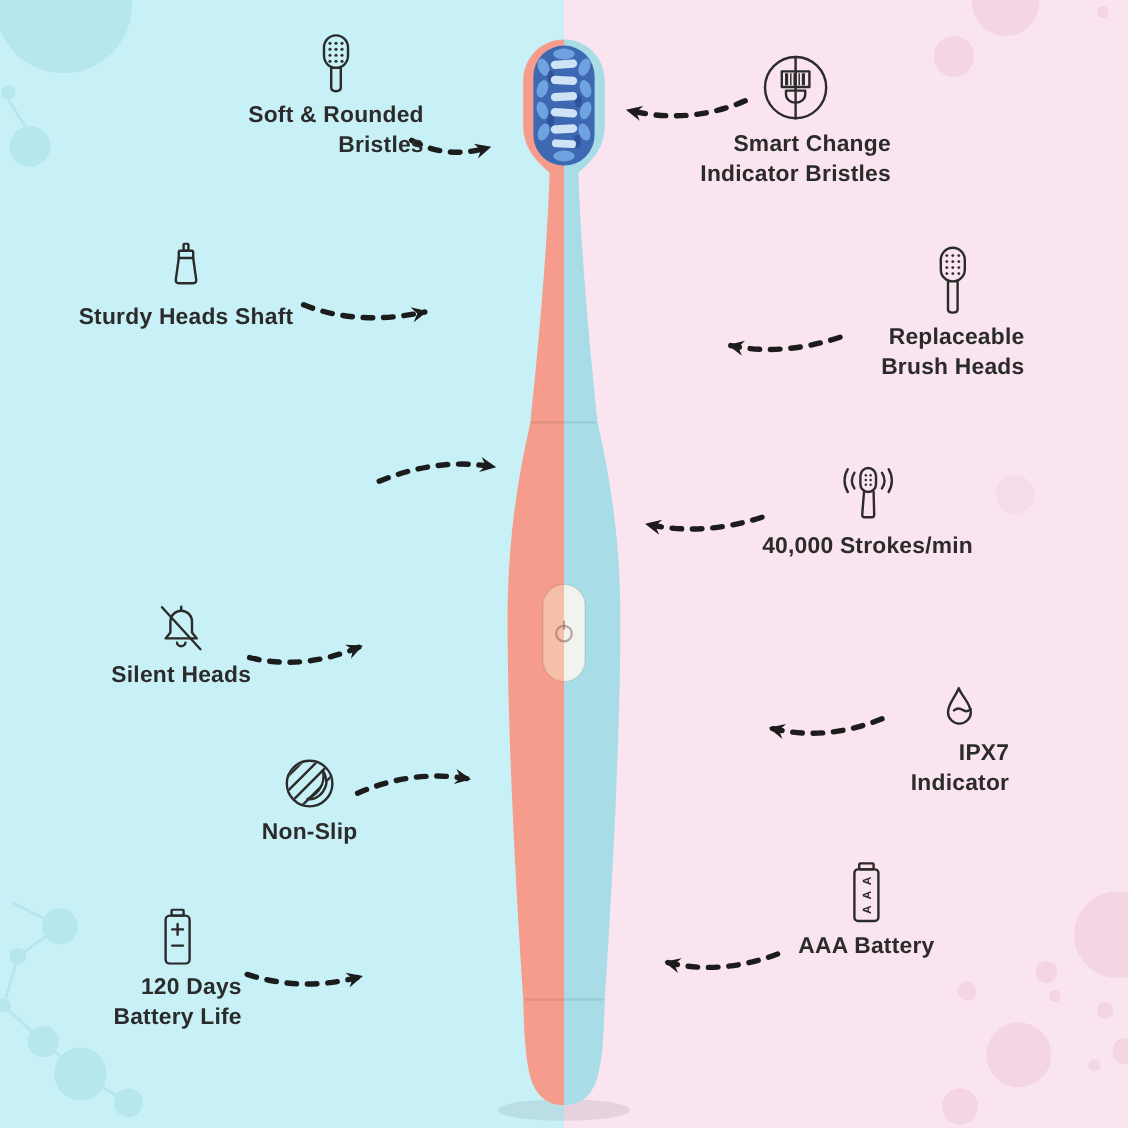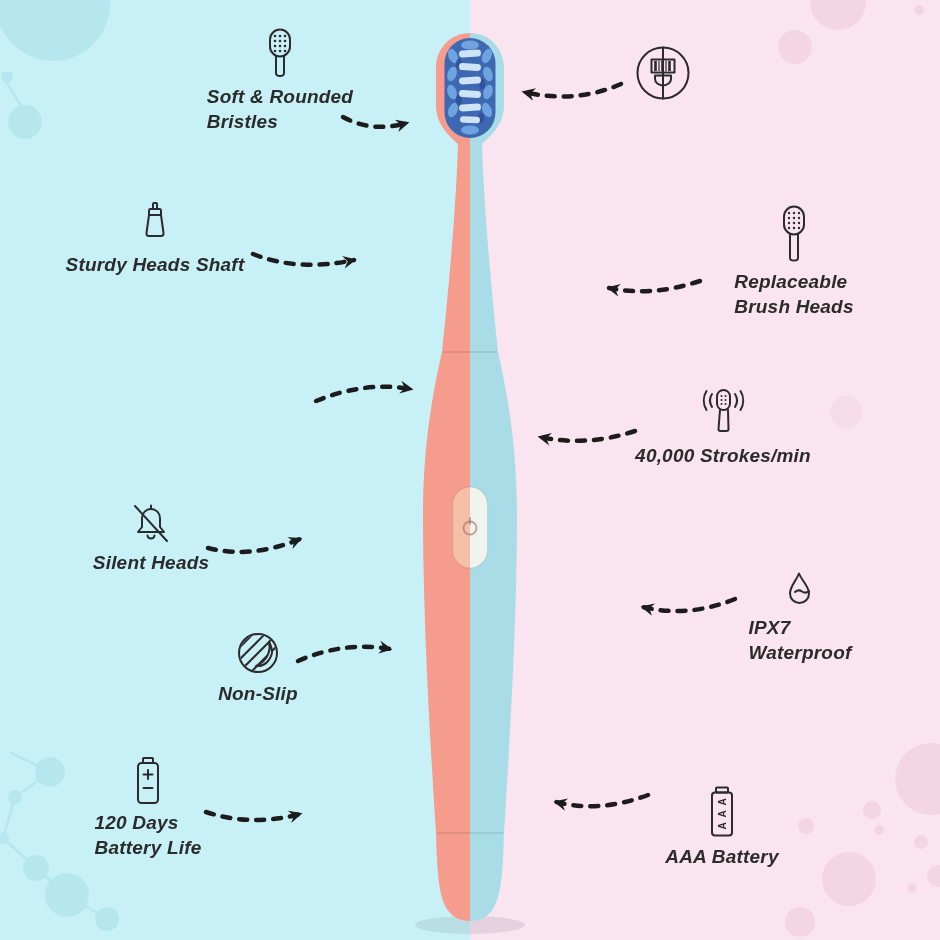--- a/index.html
+++ b/index.html
@@ -12,35 +12,35 @@
   svg.layer{position:absolute;left:0;top:0;pointer-events:none;}
   .deco-b{fill:var(--deco-blue,#b7e7ee);}
   .deco-bl{stroke:var(--deco-blue,#b7e7ee);stroke-width:2.5;fill:none;}
   .deco-p{fill:var(--deco-pink,#f3d5e4);}
   .arrow{stroke:var(--arrow-color,#1c1c1c);fill:none;stroke-width:4.5;stroke-dasharray:8 9;stroke-linecap:round;}
   .ah{fill:var(--arrow-color,#1c1c1c);}
   .feat{position:absolute;width:240px;display:flex;flex-direction:column;align-items:center;gap:6px;}
   .feat svg{display:block;}
   .label{
     font-weight:700;font-size:19px;line-height:1.32;color:var(--text-color,#2b2b2b);
-    white-space:pre-line;text-align:left;letter-spacing:.2px;font-style:italic;
+    white-space:pre-line;text-align:right;letter-spacing:.2px;
   }
   .ic{fill:none;stroke:var(--text-color,#2b2b2b);stroke-width:2;stroke-linecap:round;stroke-linejoin:round;}
   .icf{fill:var(--text-color,#2b2b2b);stroke:none;}
   .f-l1{left:160px;top:28px}
   .f-l2{left:35px;top:202px}
   .f-l3{left:112px;top:344px}
   .f-l4{left:31px;top:500px}
   .f-l5{left:138px;top:631px}
   .f-l6{left:28px;top:757px}
   .f-r1{left:543px;top:44px}
   .f-r2{left:674px;top:205px}
   .f-r3{left:593px;top:387px;width:260px}
   .f-r4{left:680px;top:571px}
-  .f-r5{left:602px;top:786px}
+  .f-r5{left:602px;top:718px}
 </style>
 </head>
 <body>
 
 <div class="stage">
 
   <div class="bg-left"></div>
   <div class="bg-right"></div>
 
   <svg class="layer" width="940" height="940" viewBox="0 0 940 940">
@@ -242,20 +242,22 @@
     <svg width="58" height="58" viewBox="0 0 58 58">
       <circle class="ic" cx="29" cy="29" r="25.5"></circle>
       <path class="ic" stroke-width="1.4" d="M29 3.5 V54.5"></path>
       <rect class="ic" x="17.5" y="15.5" width="23" height="13"></rect>
       <g stroke="var(--text-color,#2b2b2b)" fill="none">
         <path stroke-width="2.6" d="M21.5 17 v10 M28.5 17 v10 M35.5 17 v10"></path>
         <path stroke-width="1.2" d="M25 17 v10 M32 17 v10"></path>
       </g>
       <path class="ic" d="M21 31.5 h16 v3.5 a8 6.5 0 0 1 -16 0 z"></path>
     </svg>
+    <div class="label">Smart Change
+Indicator Bristles</div>
   </div>
 
   <div class="feat f-r2">
     <svg width="30" height="58" viewBox="0 0 30 58">
       <rect class="ic" x="5" y="1.5" width="20" height="28" rx="10"></rect>
       <g class="icf">
         <circle cx="10" cy="8" r="1.2"></circle>
           <circle cx="15" cy="8" r="1.2"></circle>
           <circle cx="20" cy="8" r="1.2"></circle>
         <circle cx="10" cy="13" r="1.2"></circle>
@@ -293,21 +295,21 @@
     </svg>
     <div class="label">40,000 Strokes/min</div>
   </div>
 
   <div class="feat f-r4">
     <svg width="34" height="38" viewBox="0 0 34 38">
       <path class="ic" d="M16 2.5 C13 10 7 15.5 7 22.5 a9.5 9.5 0 0 0 19 0 C26 15.5 19 10 16 2.5 Z"></path>
       <path class="ic" stroke-width="1.8" d="M12 21 q3.5 -3 7 -0.5 q3.5 2.5 7 -0.5"></path>
     </svg>
     <div class="label">IPX7
-Waterproof</div>
+Indicator</div>
   </div>
 
   <div class="feat f-r5">
     <svg width="34" height="52" viewBox="0 0 34 52">
       <rect class="ic" x="11" y="1.5" width="12" height="5" rx="1"></rect>
       <rect class="ic" x="7" y="6.5" width="20" height="43" rx="3"></rect>
       <g font-family="Liberation Sans, DejaVu Sans, sans-serif" font-size="10" font-weight="700" fill="var(--text-color,#2b2b2b)">
         <text transform="translate(17 16) rotate(-90)" text-anchor="middle" dy="3.5">A</text>
         <text transform="translate(17 28) rotate(-90)" text-anchor="middle" dy="3.5">A</text>
         <text transform="translate(17 40) rotate(-90)" text-anchor="middle" dy="3.5">A</text>

